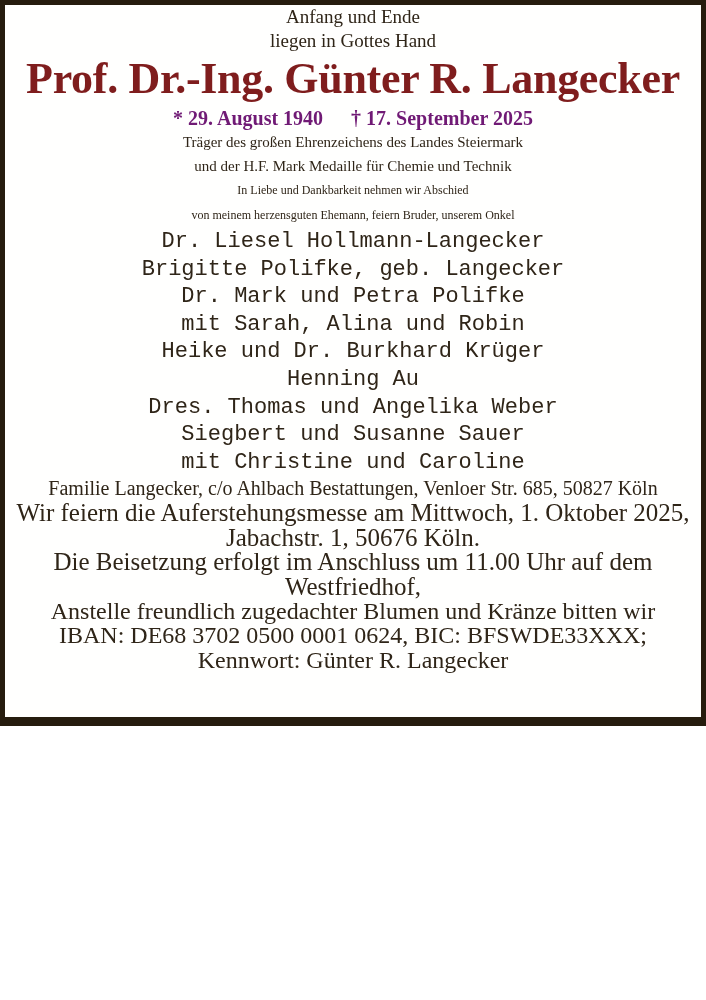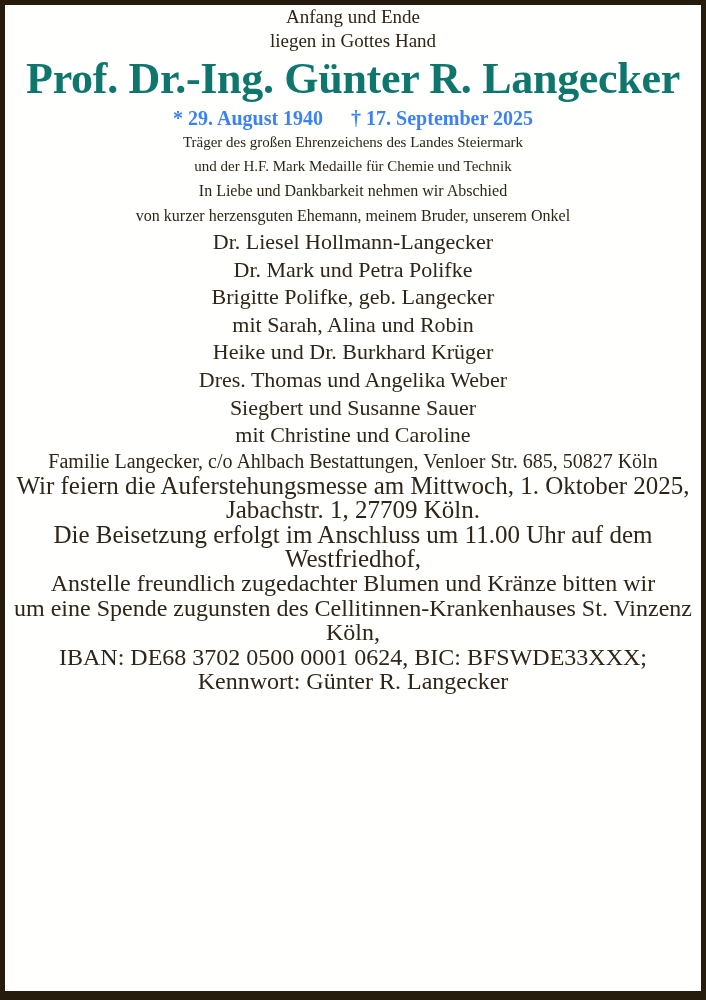--- a/index.html
+++ b/index.html
@@ -3,47 +3,47 @@
 <meta charset="utf-8">
 <style>
   html, body {
     margin: 0;
     padding: 0;
     background: #ffffff;
   }
   .page {
     position: relative;
     width: 706px;
-    height: 1000px;
+    height: 726px;
     box-sizing: border-box;
     background: var(--bg, #fffffe);
     border-style: solid;
     border-color: var(--frame, #261c0e);
     border-top-width: 5px;
     border-left-width: 5px;
     border-right-width: 5px;
     border-bottom-width: 9px;
     overflow: hidden;
     font-family: "Liberation Serif", "DejaVu Serif", serif;
     color: var(--text, #2f2518);
     text-align: center;
   }
   .page p, .page h1, .page div { margin: 0; padding: 0; }
 
   .epigraph       { margin-top: 39px; font-size: 19px; line-height: 24px; }
   .deceased-name  { margin-top: 13px; font-size: 44px; line-height: 52px;
                     font-weight: bold; white-space: nowrap;
-                    letter-spacing: -0.3px; color: #0f766e; }
+                    letter-spacing: -0.3px; color: #7f1d1d; }
   .life-dates     { margin-top: 6px;  font-size: 20px; line-height: 26px;
-                    font-weight: bold; color: #3b82f6; }
+                    font-weight: bold; color: #701a75; }
   .life-dates .gap { display: inline-block; width: 18px; }
   .honors         { margin-top: 21px; font-size: 15px; line-height: 23.5px; }
   .passing        { margin-top: 29px; font-size: 20px; line-height: 25px; }
-  .farewell       { margin-top: 29px; font-size: 16px; line-height: 25px; }
-  .mourners       { margin-top: 21px; font-size: 22px; line-height: 27.6px; }
+  .farewell       { margin-top: 29px; font-size: 12px; line-height: 25px; }
+  .mourners       { margin-top: 21px; font-size: 22px; line-height: 27.6px; font-family: Liberation Mono, monospace; }
   .contact        { margin-top: 15px; font-size: 20px; line-height: 25px; }
   .service        { margin-top: 29px; font-size: 25px; line-height: 24.4px; }
   .donation       { margin-top: 7px;  font-size: 24px; line-height: 24.4px; }
 </style>
 </head>
 <body>
 
 <div class="page" style="--frame: #261c0e; --text: #2f2518; --bg: #fffffe;">
 
   <div class="epigraph">
@@ -62,42 +62,42 @@
   </div>
 
   <div class="honors">
     <p>Träger des großen Ehrenzeichens des Landes Steiermark</p>
     <p>und der H.F. Mark Medaille für Chemie und Technik</p>
   </div>
 
 
   <div class="farewell">
     <p>In Liebe und Dankbarkeit nehmen wir Abschied</p>
-    <p>von kurzer herzensguten Ehemann, meinem Bruder, unserem Onkel</p>
+    <p>von meinem herzensguten Ehemann, feiern Bruder, unserem Onkel</p>
   </div>
 
   <div class="mourners">
     <p>Dr. Liesel Hollmann-Langecker</p>
+    <p>Brigitte Polifke, geb. Langecker</p>
     <p>Dr. Mark und Petra Polifke</p>
-    <p>Brigitte Polifke, geb. Langecker</p>
     <p>mit Sarah, Alina und Robin</p>
     <p>Heike und Dr. Burkhard Krüger</p>
+    <p>Henning Au</p>
     <p>Dres. Thomas und Angelika Weber</p>
     <p>Siegbert und Susanne Sauer</p>
     <p>mit Christine und Caroline</p>
   </div>
 
   <p class="contact">Familie Langecker, c/o Ahlbach Bestattungen, Venloer Str. 685, 50827 Köln</p>
 
   <div class="service">
     <p>Wir feiern die Auferstehungsmesse am Mittwoch, 1. Oktober 2025,</p>
-    <p>Jabachstr. 1, 27709 Köln.</p>
+    <p>Jabachstr. 1, 50676 Köln.</p>
     <p>Die Beisetzung erfolgt im Anschluss um 11.00 Uhr auf dem Westfriedhof,</p>
   </div>
 
   <div class="donation">
     <p>Anstelle freundlich zugedachter Blumen und Kränze bitten wir</p>
-    <p>um eine Spende zugunsten des Cellitinnen-Krankenhauses St. Vinzenz Köln,</p>
     <p>IBAN: DE68 3702 0500 0001 0624, BIC: BFSWDE33XXX;</p>
     <p>Kennwort: Günter R. Langecker</p>
   </div>
 
 </div>
 
 </body></html>

